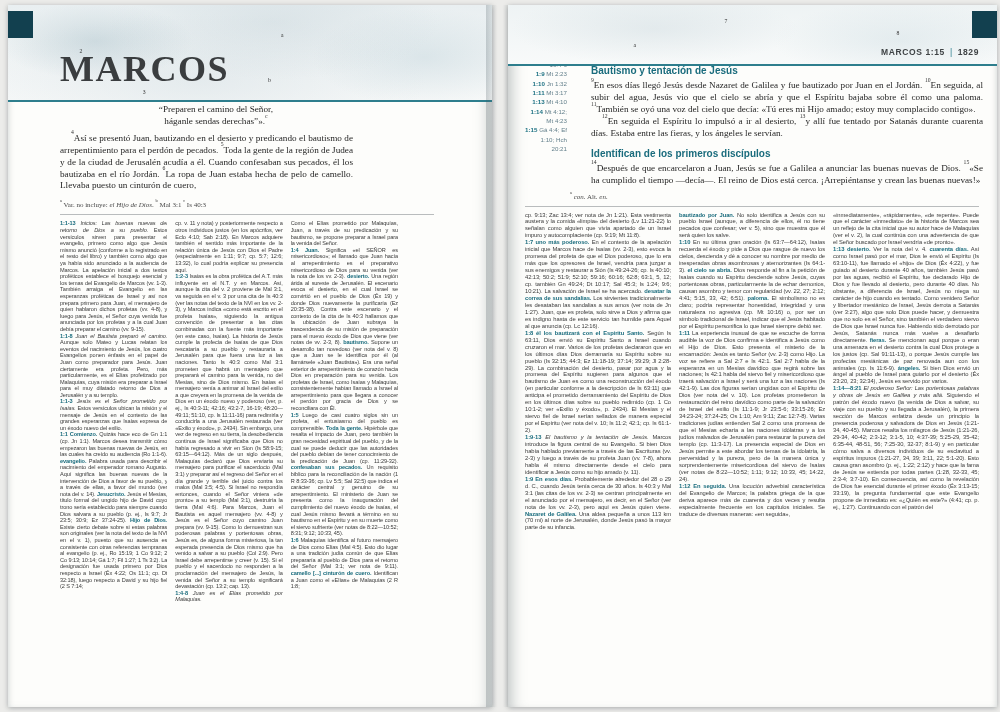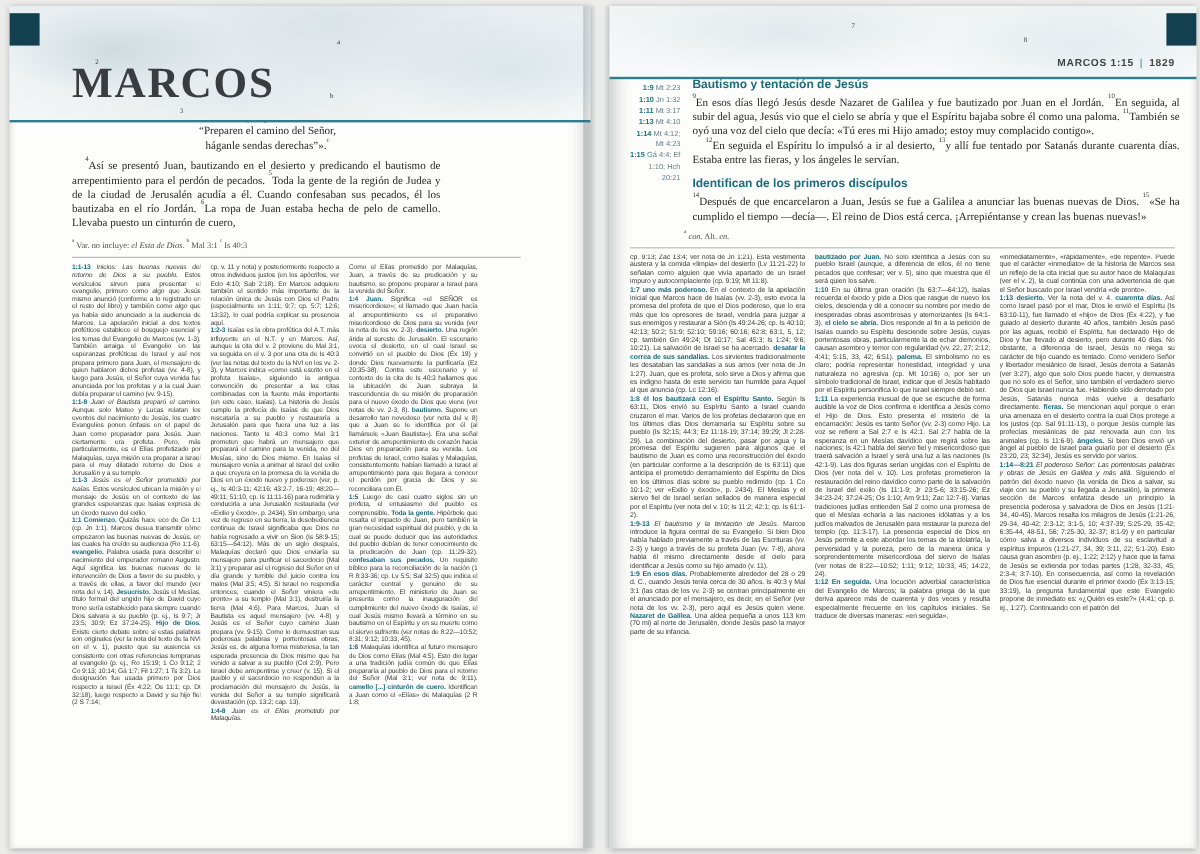--- a/index.html
+++ b/index.html
@@ -47,21 +47,21 @@
     font-family:"Liberation Serif",serif;font-weight:bold;
     font-size:36px;letter-spacing:1.5px;color:#3a3d3f;
   }
   .running-head{
     position:absolute;right:18px;bottom:7px;z-index:2;
     font-size:8.5px;font-weight:bold;color:#3f4345;letter-spacing:.6px;
   }
   .running-head .sep{color:#2e7e8d;font-weight:normal;margin:0 5px;}
 
   
-  .scripture-row{display:flex;gap:10px;}
+  .scripture-row{display:flex;gap:24px;}
   .page-left .scripture-row{margin:14px 58px 0 52px;}
   .page-right .scripture-row{margin:16px 14px 0 17px;}
   .scripture{
     flex:1;font-family:"Liberation Serif",serif;font-size:9.2px;line-height:1.3;
     color:#262626;text-align:justify;
   }
   .scripture p{margin:0;}
   .scripture p.indented{text-indent:11px;}
   .scripture sup,.footnote sup{font-size:62%;line-height:0;position:relative;top:-.38em;color:#333;}
   .sec-heading{
@@ -134,21 +134,21 @@
       </div>
       <aside class="crossrefs">
           <div class="refline"><span class="rv">1:1</span> <span class="rr">Mt 4:3</span></div>
           <div class="refline"><span class="rv">1:2</span> <span class="rr">Mal 3:1; Mt 11:10; Lc 7:27</span></div>
           <div class="refline"><span class="rv">1:3</span> <span class="rr">Is 40:3; Jn 1:23</span></div>
           <div class="refline"><span class="rv">1:4</span> <span class="rr">Mt 3:1; Hch 13:24; Lc 1:77</span></div>
           <div class="refline"><span class="rv">1:6</span> <span class="rr">Lv 11:22</span></div>
         </aside>
     </div>
 
-    <div class="footnote"><sup>a</sup> Var. no incluye: <em>el Esta de Dios</em>.    <sup>b</sup> Mal 3:1    <sup>c</sup> Is 40:3</div>
+    <div class="footnote"><sup>a</sup> Var. no incluye: <em>el Hijo de Dios</em>.    <sup>b</sup> Mal 3:1    <sup>c</sup> Is 40:3</div>
     <div class="divider"></div>
 
     <div class="commentary">
       <div class="ccol">
           <p><strong class="lemma">1:1-13</strong> <em>Inicios: Las buenas nuevas del retorno de Dios a su pueblo.</em> Estos versículos sirven para presentar el evangelio, primero como algo que Jesús mismo anunció (conforme a lo registrado en el resto del libro) y también como algo que ya había sido anunciado a la audiencia de Marcos. La apelación inicial a dos textos proféticos establece el bosquejo esencial y los temas del Evangelio de Marcos (vv. 1-3). También arraiga el Evangelio en las esperanzas proféticas de Israel y así nos prepara primero para Juan, el mensajero de quien hablaron dichos profetas (vv. 4-8), y luego para Jesús, el Señor cuya venida fue anunciada por los profetas y a la cual Juan debía preparar el camino (vv. 9-15).</p>
           <p><strong class="lemma">1:1-8</strong> <em>Juan el Bautista preparó el camino.</em> Aunque solo Mateo y Lucas relatan los eventos del nacimiento de Jesús, los cuatro Evangelios ponen énfasis en el papel de Juan como preparador para Jesús. Juan ciertamente era profeta. Pero, más particularmente, es el Elías profetizado por Malaquías, cuya misión era preparar a Israel para el muy dilatado retorno de Dios a Jerusalén y a su templo.</p>
           <p><strong class="lemma">1:1-3</strong> <em>Jesús es el Señor prometido por Isaías.</em> Estos versículos ubican la misión y el mensaje de Jesús en el contexto de las grandes esperanzas que Isaías expresa de un éxodo nuevo del exilio.</p>
           <p><strong class="lemma">1:1 Comienzo.</strong> Quizás hace eco de Gn 1:1 (cp. Jn 1:1). Marcos desea transmitir cómo empezaron las buenas nuevas de Jesús, en las cuales ha creído su audiencia (Ro 1:1-6). <strong class="lemma">evangelio.</strong> Palabra usada para describir el nacimiento del emperador romano Augusto. Aquí significa las buenas nuevas de la intervención de Dios a favor de su pueblo, y a través de ellas, a favor del mundo (ver nota del v. 14). <strong class="lemma">Jesucristo.</strong> Jesús el Mesías, título formal del ungido hijo de David cuyo trono sería establecido para siempre cuando Dios salvara a su pueblo (p. ej., Is 9:7; Jr 23:5; 30:9; Ez 37:24-25). <strong class="lemma">Hijo de Dios.</strong> Existe cierto debate sobre si estas palabras son originales (ver la nota del texto de la NVI en el v. 1), puesto que su ausencia es consistente con otras referencias tempranas al evangelio (p. ej., Ro 15:19; 1 Co 9:12; 2 Co 9:13; 10:14; Gá 1:7; Fil 1:27; 1 Ts 3:2). La designación fue usada primero por Dios respecto a Israel (Éx 4:22; Os 11:1; cp. Dt 32:18), luego respecto a David y su hijo fiel (2 S 7:14;</p>
         </div>
       <div class="ccol">

